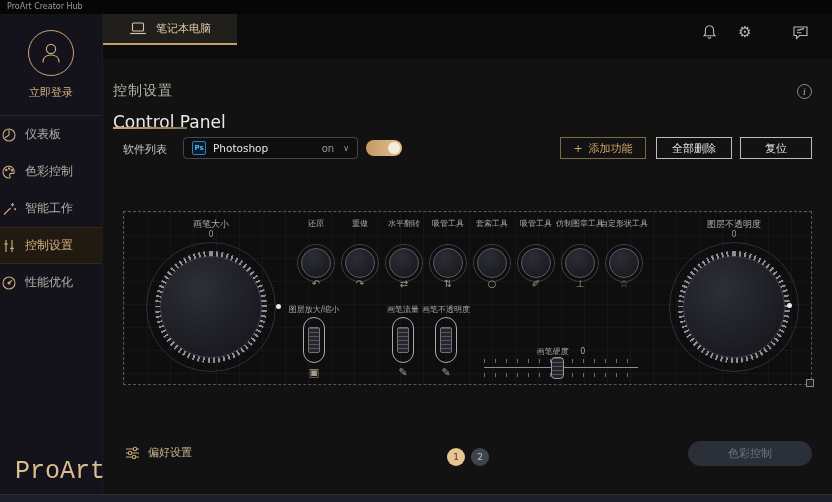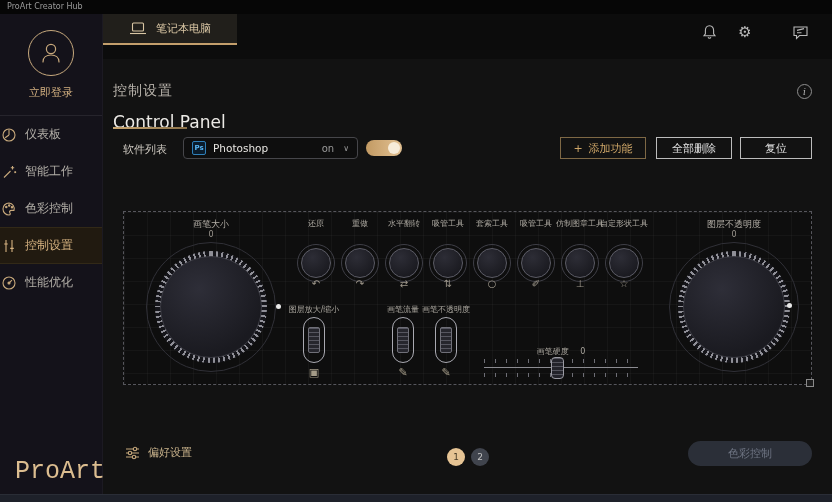--- a/index.html
+++ b/index.html
@@ -147,36 +147,36 @@
         <svg width="16" height="16" viewBox="0 0 16 16" fill="none" stroke="#c8a97c" stroke-width="1.1">
           <circle cx="8" cy="8" r="6"></circle>
             <path d="M8 8 V2.6 M8 8 L4.2 10.8"></path>
         </svg>
       </span>
       <span>仪表板</span>
     </div>
     <div class="nav-item">
       <span class="nav-icon">
         <svg width="16" height="16" viewBox="0 0 16 16" fill="none" stroke="#c8a97c" stroke-width="1.1">
-          <path d="M3 13.5 L9.5 7"></path>
-            <path d="M11.5 2 v3.4 M9.8 3.7 h3.4 M13.5 7.5 l1.4 1.4 M13.5 8.9 l1.4-1.4"></path>
-        </svg>
-      </span>
-      <span>智能工作</span>
-    </div>
-    <div class="nav-item">
-      <span class="nav-icon">
-        <svg width="16" height="16" viewBox="0 0 16 16" fill="none" stroke="#c8a97c" stroke-width="1.1">
           <path d="M8 2 a6 6 0 1 0 0 12 c1.6 0 1.4-1.6.8-2.4 -.7-1 .2-2.2 1.5-2.2 H13 A5.8 5.8 0 0 0 8 2z"></path>
           <circle cx="5.3" cy="6" r=".7" fill="#c8a97c"></circle>
             <circle cx="8.2" cy="4.6" r=".7" fill="#c8a97c"></circle>
             <circle cx="11" cy="6.3" r=".7" fill="#c8a97c"></circle>
         </svg>
       </span>
       <span>色彩控制</span>
+    </div>
+    <div class="nav-item">
+      <span class="nav-icon">
+        <svg width="16" height="16" viewBox="0 0 16 16" fill="none" stroke="#c8a97c" stroke-width="1.1">
+          <path d="M3 13.5 L9.5 7"></path>
+            <path d="M11.5 2 v3.4 M9.8 3.7 h3.4 M13.5 7.5 l1.4 1.4 M13.5 8.9 l1.4-1.4"></path>
+        </svg>
+      </span>
+      <span>智能工作</span>
     </div>
     <div class="nav-item active">
       <span class="nav-icon">
         <svg width="16" height="16" viewBox="0 0 16 16" fill="none" stroke="#d6b280" stroke-width="1.1">
           <path d="M5 2 v12 M11 2 v12"></path>
             <path d="M3.2 6 h3.6 M9.2 10.4 h3.6"></path>
         </svg>
       </span>
       <span>控制设置</span>
     </div>

